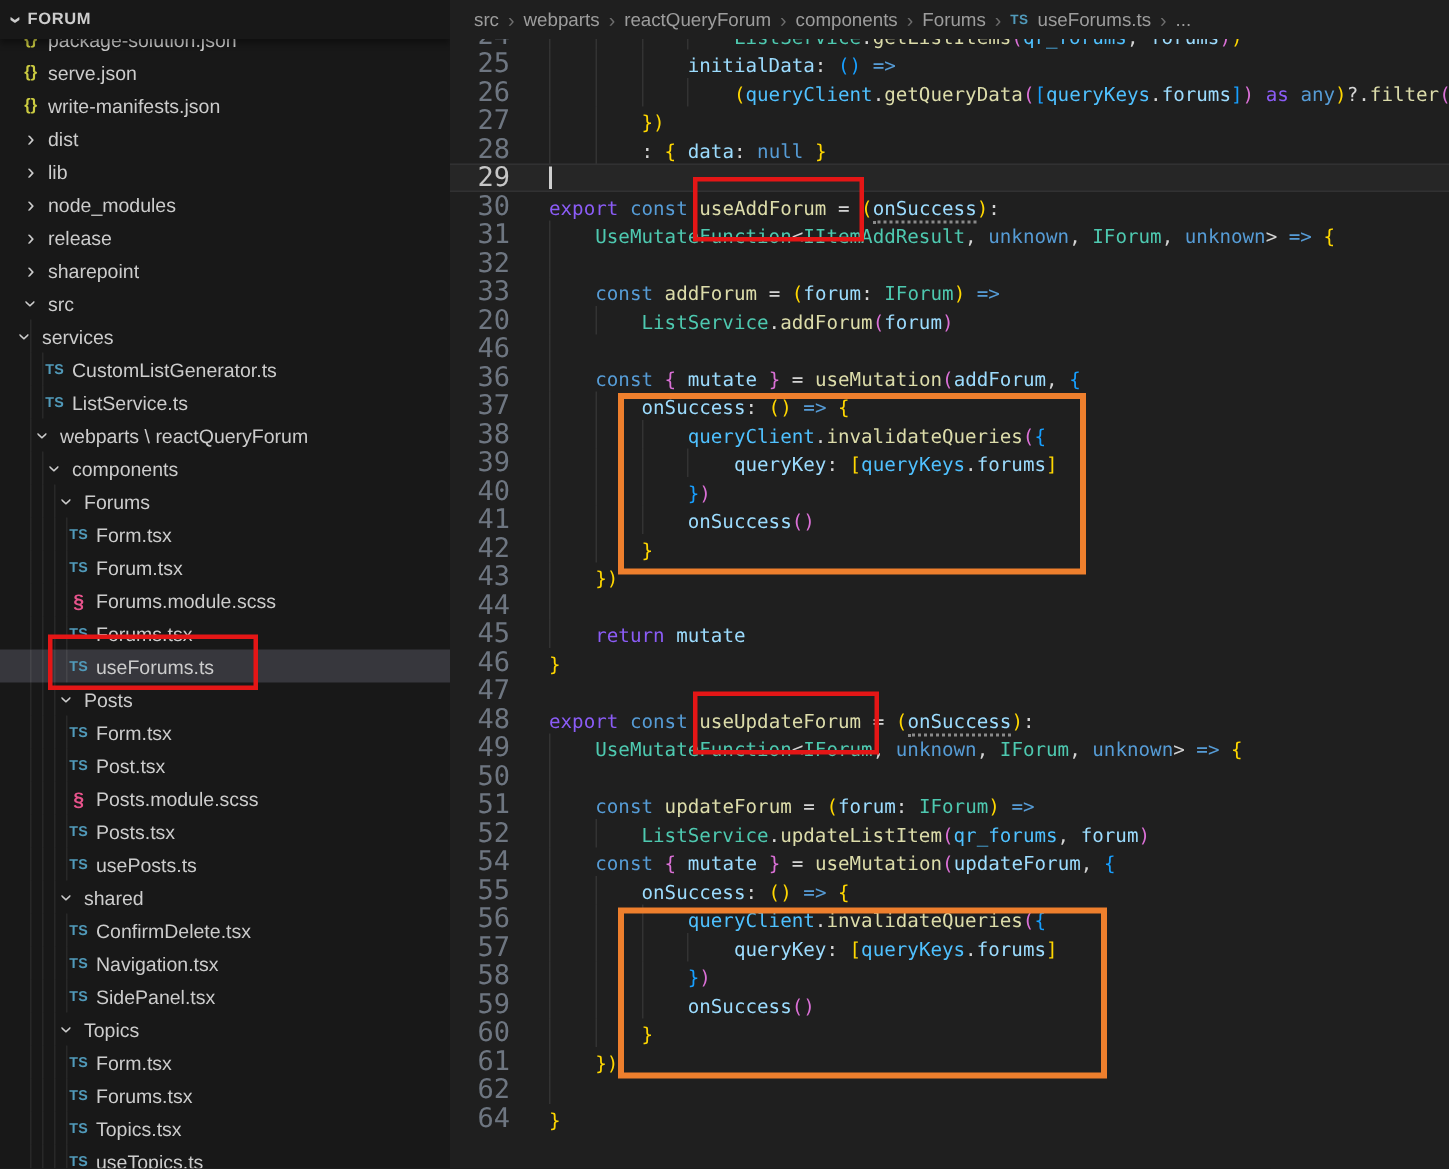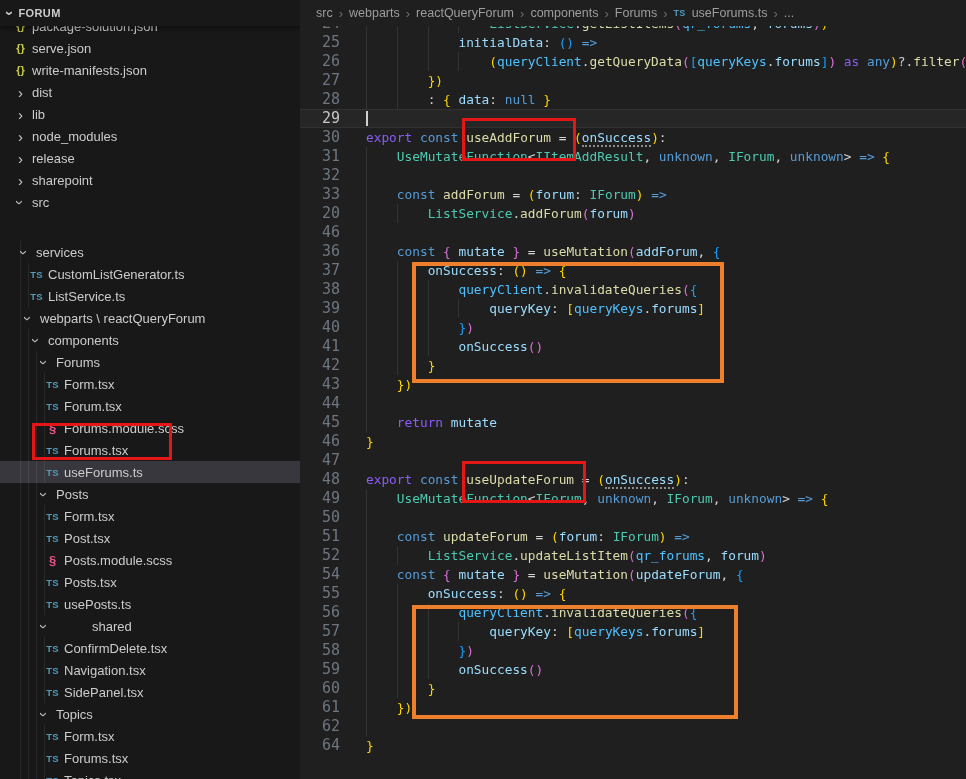--- a/index.html
+++ b/index.html
@@ -29,21 +29,21 @@
     display:flex;align-items:center;gap:6px;padding-left:16px;box-sizing:border-box;
     color:#9d9d9d;font-size:12.5px;white-space:nowrap;overflow:hidden}
   .bc-sep{color:#6e6e6e;font-size:13px}
   .bc-ts{color:#519aba;font-weight:bold;font-size:9px;letter-spacing:.3px}
 
   
   .editor{position:absolute;left:300px;top:26px;width:666px;height:753px;overflow:hidden;
     background:#1f1f1f;font-family:"DejaVu Sans Mono",monospace;font-size:12.8px;line-height:19px}
   .lines{margin-top:-12px;position:relative;z-index:1}
   .line{height:19px;white-space:pre;position:relative}
-  .ln{display:inline-block;width:40px;text-align:right;color:#6e7681;font-size:15px}
+  .ln{display:inline-block;width:40px;text-align:right;color:#6e7681;font-size:18px}
   .ln.active{color:#c6c6c6}
   .code-text{margin-left:26px}
   .ig{position:absolute;top:0;bottom:0;width:1px;background:rgba(255,255,255,.09)}
 
   
   .w{color:#d4d4d4}.kb{color:#569cd6}.kp{color:#8b5cf6}.fn{color:#dcdcaa}.ty{color:#4ec9b0}
   .pb{color:#9cdcfe}.cb{color:#4fc1ff}.bg{color:#ffd700}.bp{color:#da70d6}.bb{color:#179fff}
   .hint{border-bottom:2px dotted #8a8a8a;padding-bottom:0px}
 
   
@@ -98,21 +98,21 @@
           <span class="lab">release</span>
         </div>
         <div class="row" style="padding-left: 12px;">
           <span class="slot chev">›</span>
           <span class="lab">sharepoint</span>
         </div>
         <div class="row" style="padding-left: 12px;">
           <span class="slot chev exp">›</span>
           <span class="lab">src</span>
         </div>
-        <div class="row" style="padding-left: 16px; margin-top: 28px;">
+        <div class="row" style="padding-left: 8px;">
           <span class="tguide" style="left: 20px;"></span>
           <span class="slot chev exp">›</span>
           <span class="lab">services</span>
         </div>
         <div class="row" style="padding-left: 28px;">
           <span class="tguide" style="left: 20px;"></span>
           <span class="tguide" style="left: 28px;"></span>
           <span class="slot ficon ts">TS</span>
           <span class="lab">CustomListGenerator.ts</span>
         </div>
@@ -220,21 +220,21 @@
           <span class="lab">Posts.tsx</span>
         </div>
         <div class="row" style="padding-left: 44px;">
           <span class="tguide" style="left: 20px;"></span>
           <span class="tguide" style="left: 28px;"></span>
           <span class="tguide" style="left: 36px;"></span>
           <span class="tguide" style="left: 44px;"></span>
           <span class="slot ficon ts">TS</span>
           <span class="lab">usePosts.ts</span>
         </div>
-        <div class="row" style="padding-left: 36px; gap: 36px;">
+        <div class="row" style="padding-left: 36px;">
           <span class="tguide" style="left: 20px;"></span>
           <span class="tguide" style="left: 28px;"></span>
           <span class="tguide" style="left: 36px;"></span>
           <span class="slot chev exp">›</span>
           <span class="lab">shared</span>
         </div>
         <div class="row" style="padding-left: 44px;">
           <span class="tguide" style="left: 20px;"></span>
           <span class="tguide" style="left: 28px;"></span>
           <span class="tguide" style="left: 36px;"></span>

